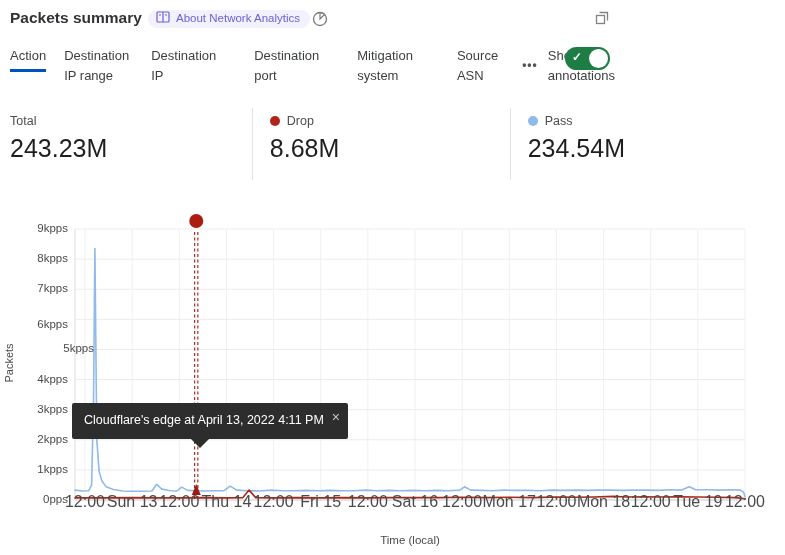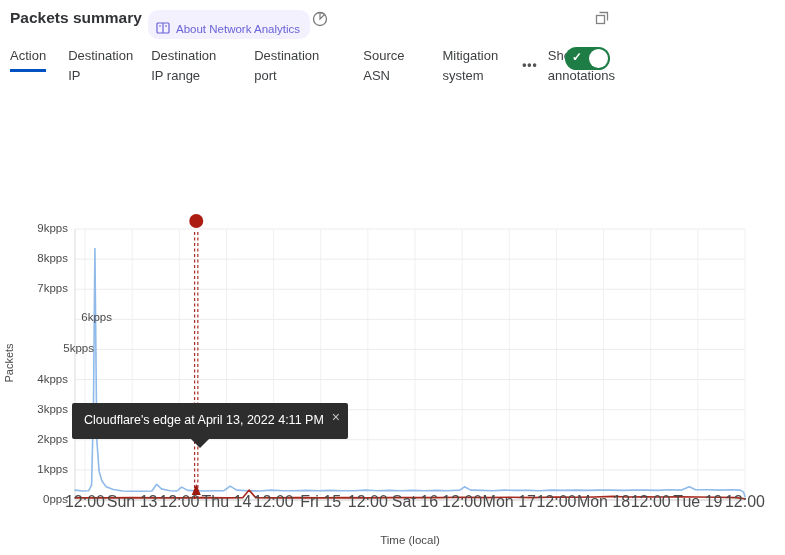--- a/index.html
+++ b/index.html
@@ -4,21 +4,21 @@
 <style>
   * { margin:0; padding:0; box-sizing:border-box; }
   html,body { width:785px; height:555px; background:#ffffff; overflow:hidden;
               font-family:"Liberation Sans", sans-serif; color:#36393a; }
   .page { position:relative; width:625px; height:555px; }
 
   
   .header { position:absolute; top:0; left:0; right:0; height:40px; }
   .page-title { position:absolute; left:10px; top:9px; font-size:15.5px; font-weight:bold; color:#313336; }
   .about-badge { position:absolute; left:148px; top:10px; display:inline-flex; align-items:center; gap:6px;
-                 background:#f2f1fd; color:#6a63d8; border-radius:10px; padding:12px 10px 3px 8px;
+                 background:#f2f1fd; color:#6a63d8; border-radius:10px; padding:1px 10px 3px 8px;
                  font-size:11.5px; cursor:pointer; }
   .pie-wrap { position:absolute; left:311px; top:10px; width:18px; height:18px; cursor:pointer; }
   .popout-wrap { position:absolute; right:14px; top:8px; width:18px; height:18px; cursor:pointer; }
 
   
   .tabs { position:absolute; top:46px; left:10px; right:70px; display:flex; align-items:flex-start;
           font-size:13px; line-height:1.5; color:#3c3f41; }
   .tab { cursor:pointer; }
   .tab.active { font-weight:normal; border-bottom:3px solid #0052c2; padding-bottom:3px; }
   .tab-dest-ip { width:74px; margin-left:22px; }
@@ -92,33 +92,55 @@
     <div class="popout-wrap">
       <svg width="18" height="18" viewBox="0 0 18 18">
           <rect x="3.5" y="7.5" width="8" height="8" fill="none" stroke="#828282" stroke-width="1.3"></rect>
           <path d="M6.5 4.5 h8 v8" fill="none" stroke="#828282" stroke-width="1.3"></path>
         </svg>
     </div>
   </div>
 
   <div class="tabs">
     <div class="tab active">Action</div>
+    <div class="tab tab-dest-ip-range">Destination IP range</div>
     <div class="tab tab-dest-ip">Destination IP</div>
-    <div class="tab tab-dest-ip-range">Destination IP range</div>
     <div class="tab tab-dest-port">Destination port</div>
+    <div class="tab tab-mitigation">Mitigation system</div>
     <div class="tab tab-source-asn">Source ASN</div>
-    <div class="tab tab-mitigation">Mitigation system</div>
     <div class="tabs-more">•••</div>
     <div class="show-annotations">Show annotations</div>
   </div>
   <div class="toggle">
     <span class="check">✓</span>
     <span class="knob"></span>
   </div>
 
+  <div class="stats">
+    <div class="stat stat-1">
+      <div class="stat-label-row">
+          <span>Total</span>
+        </div>
+      <div class="stat-value">243.23M</div>
+    </div>
+    <div class="stat stat-2">
+      <div class="stat-label-row">
+        <span class="stat-dot" style="background-color: rgb(176, 36, 25);"></span>
+        <span>Drop</span>
+      </div>
+      <div class="stat-value">8.68M</div>
+    </div>
+    <div class="stat stat-3">
+      <div class="stat-label-row">
+        <span class="stat-dot" style="background-color: rgb(143, 186, 233);"></span>
+        <span>Pass</span>
+      </div>
+      <div class="stat-value">234.54M</div>
+    </div>
+  </div>
 
   <div class="chart" id="chart">
     <div class="ylabel">Packets</div>
     <svg id="chart-svg" width="785" height="350">
         <line x1="85" y1="24" x2="85" y2="295" stroke="#f0f0f0" stroke-width="1"></line>
         <line x1="132.14285714285714" y1="24" x2="132.14285714285714" y2="295" stroke="#f0f0f0" stroke-width="1"></line>
         <line x1="179.28571428571428" y1="24" x2="179.28571428571428" y2="295" stroke="#f0f0f0" stroke-width="1"></line>
         <line x1="226.42857142857144" y1="24" x2="226.42857142857144" y2="295" stroke="#f0f0f0" stroke-width="1"></line>
         <line x1="273.57142857142856" y1="24" x2="273.57142857142856" y2="295" stroke="#f0f0f0" stroke-width="1"></line>
         <line x1="320.7142857142857" y1="24" x2="320.7142857142857" y2="295" stroke="#f0f0f0" stroke-width="1"></line>
@@ -169,19 +191,19 @@
       <div class="x-tick" style="left: 603.571px;">Mon 18</div>
       <div class="x-tick" style="left: 650.714px;">12:00</div>
       <div class="x-tick" style="left: 697.857px;">Tue 19</div>
       <div class="x-tick" style="left: 745px;">12:00</div>
       <div class="y-tick" style="top: 288px;">0pps</div>
       <div class="y-tick" style="top: 257.889px;">1kpps</div>
       <div class="y-tick" style="top: 227.778px;">2kpps</div>
       <div class="y-tick" style="top: 197.667px;">3kpps</div>
       <div class="y-tick" style="top: 167.556px;">4kpps</div>
       <div class="y-tick" style="top: 137.444px; margin-left: 26px;">5kpps</div>
-      <div class="y-tick" style="top: 106px; margin-left: 44px;">6kpps</div>
+      <div class="y-tick" style="top: 113px;">6kpps</div>
       <div class="y-tick" style="top: 77.2222px;">7kpps</div>
       <div class="y-tick" style="top: 47.1111px;">8kpps</div>
       <div class="y-tick" style="top: 17px;">9kpps</div>
     </div>
 
 </div>
 
 </body></html>

